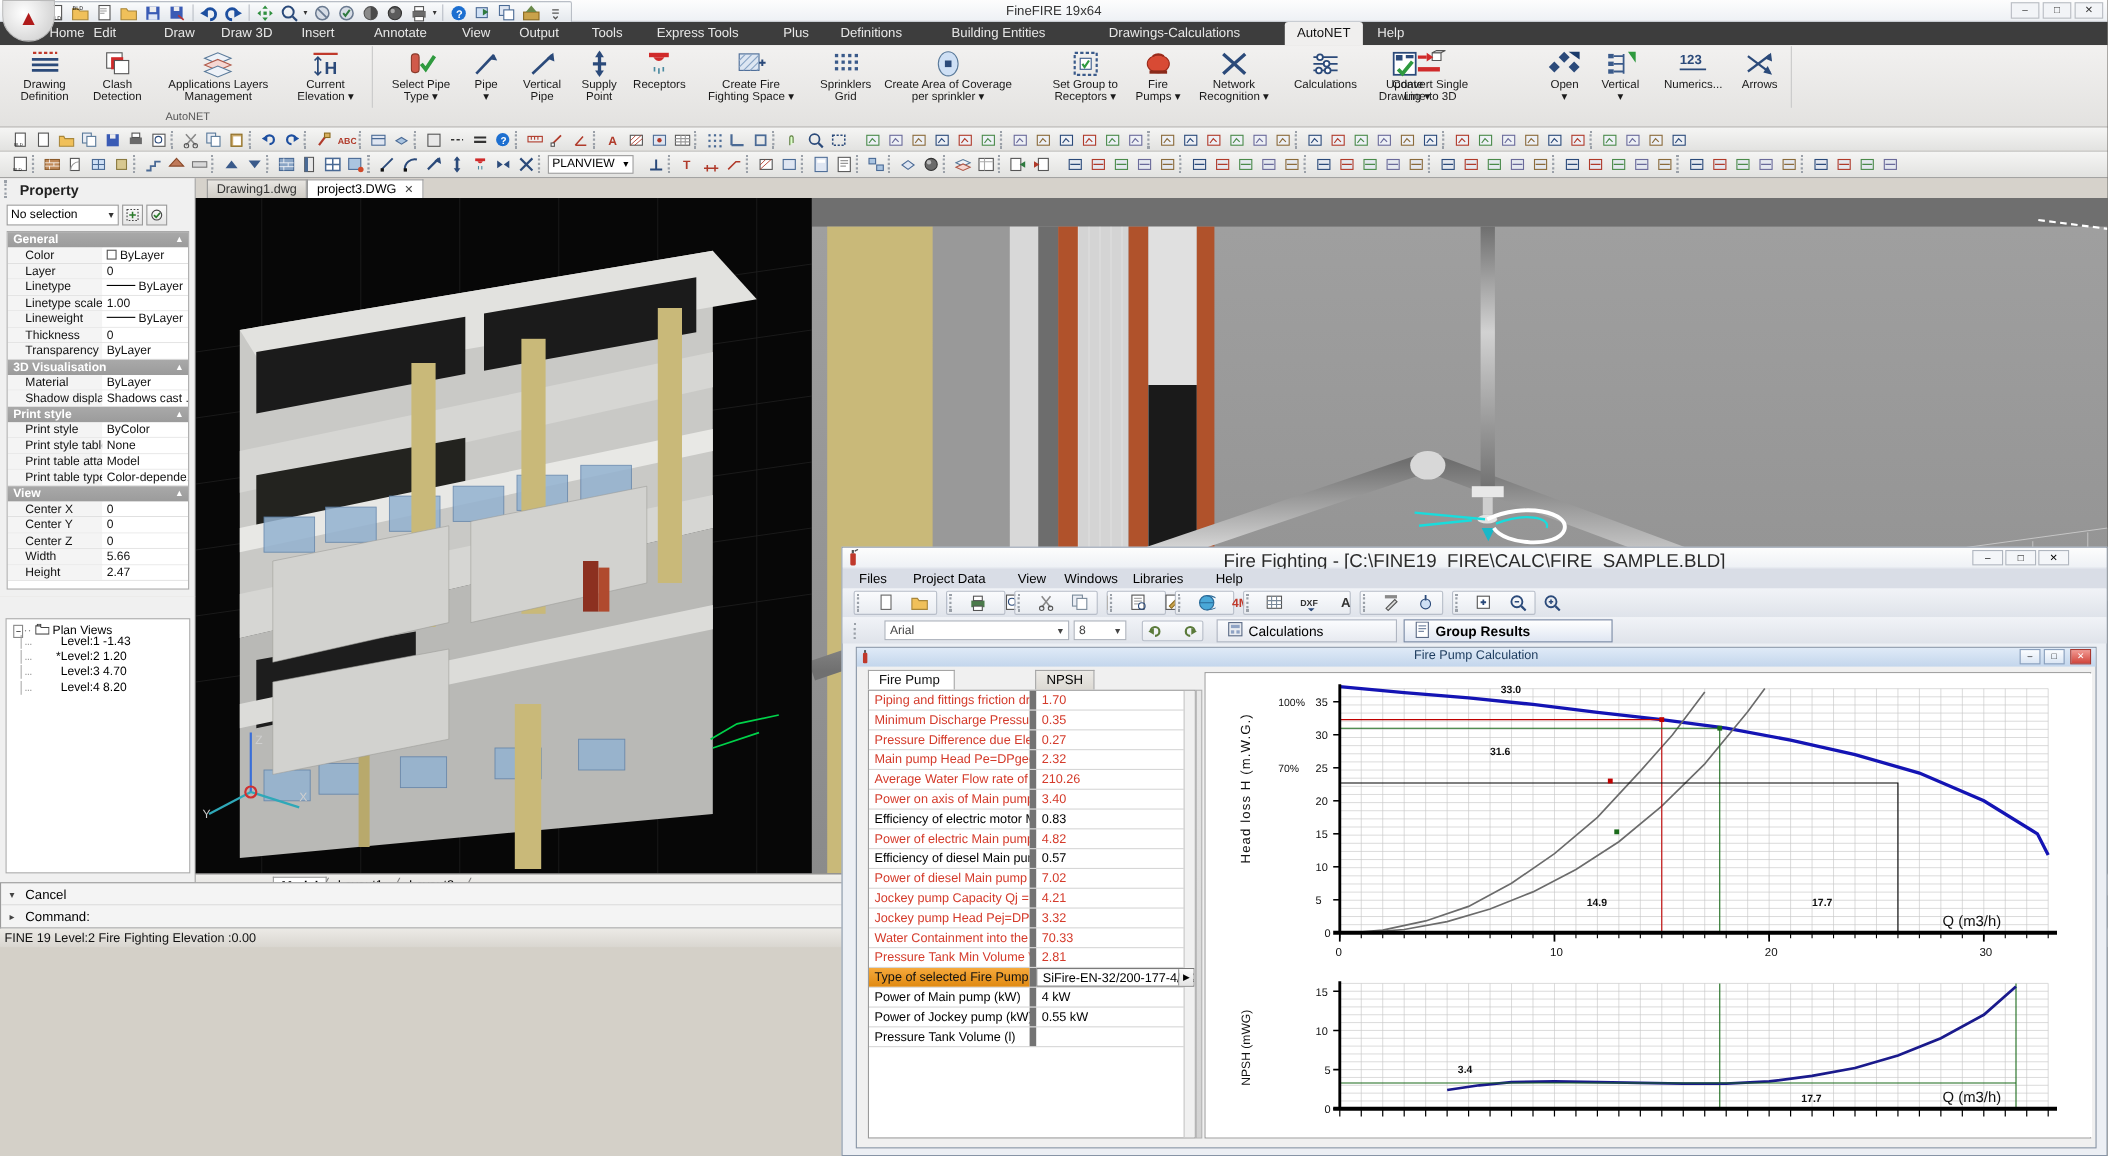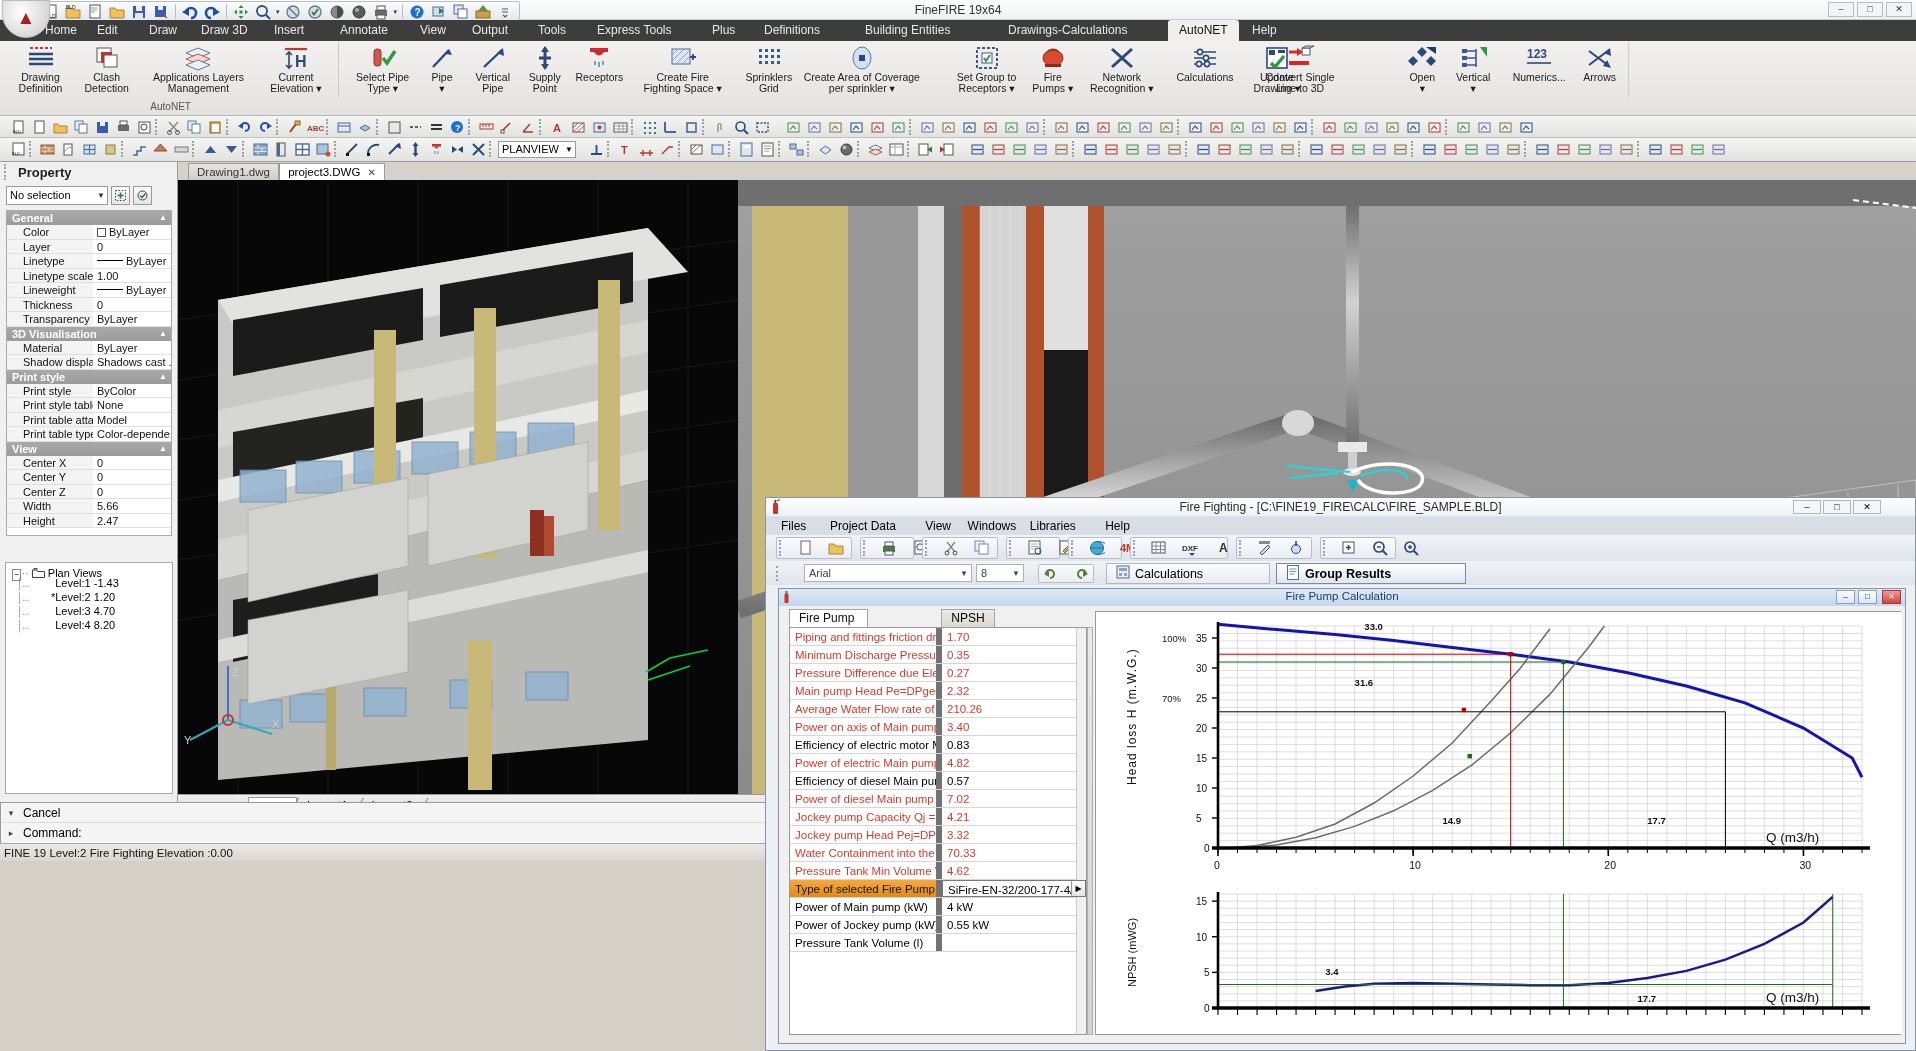--- a/index.html
+++ b/index.html
@@ -137,21 +137,21 @@
   #statusbar { left:0; top:843px; width:1916px; height:18px;
                background:linear-gradient(#eceae6,#d9d6d0); border-top:1px solid #a9a9a9;
                font-size:11.5px; line-height:18px; padding-left:4px; color:#111; }
 
   
   #ffdlg { left:765px; top:497px; width:1151px; height:554px;
            background:#eceff4; border:1px solid #8794a6; }
   #ffdlg .ffTitle { height:19px; background:linear-gradient(#fdfdfd,#eef1f5);
                     position:relative; border-bottom:1px solid #dfe3e9; }
   #ffdlg .ffTitle .t { position:absolute; left:0; right:0; top:2px; text-align:center;
-                       font-size:12px; color:#2b2b2b; }
+                       font-size:17px; color:#2b2b2b; }
   #ffdlg .ffTitle .ico { position:absolute; left:4px; top:1px; font-size:13px; }
   #ffdlg .ffTitle .wb { position:absolute; top:2px; width:28px; height:14px;
                         border:1px solid #b0b6bf; background:#f4f6f9;
                         font-size:9px; text-align:center; line-height:12px; }
   #ffmenu { position:absolute; left:0; top:19px; width:100%; height:18px;
             background:#d9dde6; }
   .ffmi { position:absolute; top:1px; height:16px; line-height:16px; padding:0 7px; font-size:12px; }
   #fftb { position:absolute; left:0; top:37px; width:100%; height:26px;
           background:linear-gradient(#f1f3f7,#dfe3ea); }
   .fftg { position:absolute; top:2px; height:22px; border:1px solid #b8bec9;
@@ -348,21 +348,21 @@
         </svg>
       </div>
     </div>
 </div>
 <div id="applogo" class="abs">
   <span class="m">▲</span>
 </div>
 
 <div id="ribtabs" class="abs">
     <div class="rtab" style="left: 34px;">Home</div>
-    <div class="rtab" style="left: 86px;">Edit</div>
+    <div class="rtab" style="left: 74px;">Edit</div>
     <div class="rtab" style="left: 138px;">Draw</div>
     <div class="rtab" style="left: 190px;">Draw 3D</div>
     <div class="rtab" style="left: 263px;">Insert</div>
     <div class="rtab" style="left: 329px;">Annotate</div>
     <div class="rtab" style="left: 409px;">View</div>
     <div class="rtab" style="left: 461px;">Output</div>
     <div class="rtab" style="left: 527px;">Tools</div>
     <div class="rtab" style="left: 586px;">Express Tools</div>
     <div class="rtab" style="left: 701px;">Plus</div>
     <div class="rtab" style="left: 753px;">Definitions</div>
@@ -2069,21 +2069,21 @@
         <div class="ftrow red">
           <div class="lbl">Jockey pump Head Pej=DPge</div>
           <div class="val"><span>3.32</span></div>
         </div>
         <div class="ftrow red">
           <div class="lbl">Water Containment into the N</div>
           <div class="val"><span>70.33</span></div>
         </div>
         <div class="ftrow red">
           <div class="lbl">Pressure Tank Min Volume V</div>
-          <div class="val"><span>4.62</span></div>
+          <div class="val"><span>2.81</span></div>
         </div>
         <div class="ftrow sel">
           <div class="lbl">Type of selected Fire Pump</div>
           <div class="val"><span>SiFire-EN-32/200-177-4/4.25/0.55</span><span class="sp">▶</span></div>
         </div>
         <div class="ftrow">
           <div class="lbl">Power of Main pump (kW)</div>
           <div class="val"><span>4 kW</span></div>
         </div>
         <div class="ftrow">

